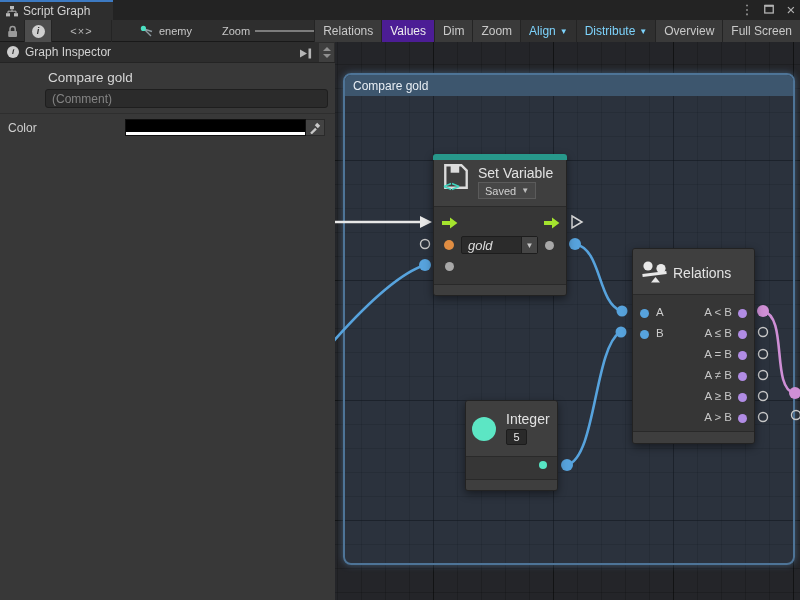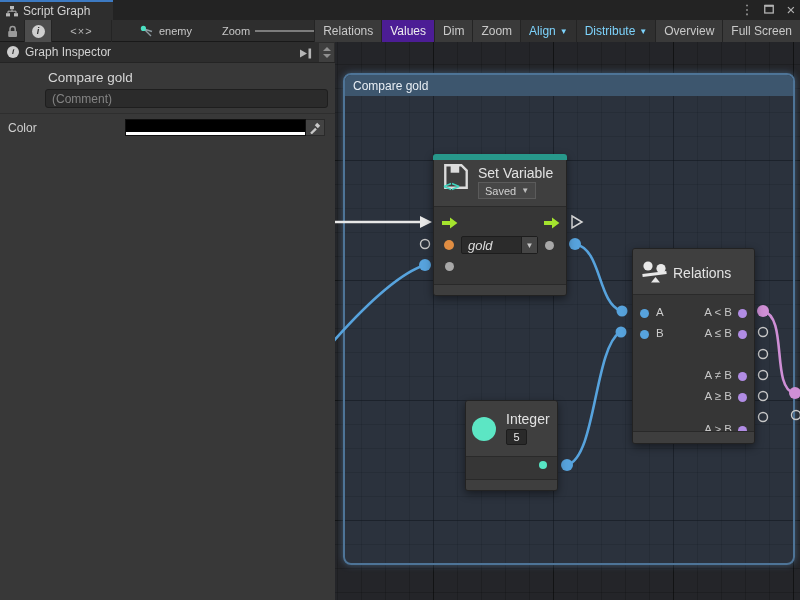--- a/index.html
+++ b/index.html
@@ -306,29 +306,33 @@
         <span class="in-label">A</span>
         <span class="out-label">A &lt; B</span>
         <span class="dot" style="right:7px;top:6px;width:9px;height:9px;background:#b18ce4;"></span>
       </div>
       <div class="cmp-row" style="top:74.5px;">
         <span class="dot" style="left:7px;top:6px;width:9px;height:9px;background:#57a3dd;"></span>
         <span class="in-label">B</span>
         <span class="out-label">A ≤ B</span>
         <span class="dot" style="right:7px;top:6px;width:9px;height:9px;background:#b18ce4;"></span>
       </div>
+      <div class="cmp-row" style="top:95.5px;">
+        <span class="out-label">A = B</span>
+        <span class="dot" style="right:7px;top:6px;width:9px;height:9px;background:#b18ce4;"></span>
+      </div>
       <div class="cmp-row" style="top:137.5px;">
         <span class="out-label">A ≥ B</span>
         <span class="dot" style="right:7px;top:6px;width:9px;height:9px;background:#b18ce4;"></span>
       </div>
       <div class="cmp-row" style="top:116.5px;">
         <span class="out-label">A ≠ B</span>
         <span class="dot" style="right:7px;top:6px;width:9px;height:9px;background:#b18ce4;"></span>
       </div>
-      <div class="cmp-row" style="top:158.5px;margin-top:12px;">
+      <div class="cmp-row" style="top:158.5px;">
         <span class="out-label">A &gt; B</span>
         <span class="dot" style="right:7px;top:6px;width:9px;height:9px;background:#b18ce4;"></span>
       </div>
       <div class="node-footer" style="height:12px;"></div>
     </div>
 
     <div class="node int-node">
       <div class="int-header"></div>
       <div class="int-icon"></div>
       <div class="node-title int-title">Integer</div>

